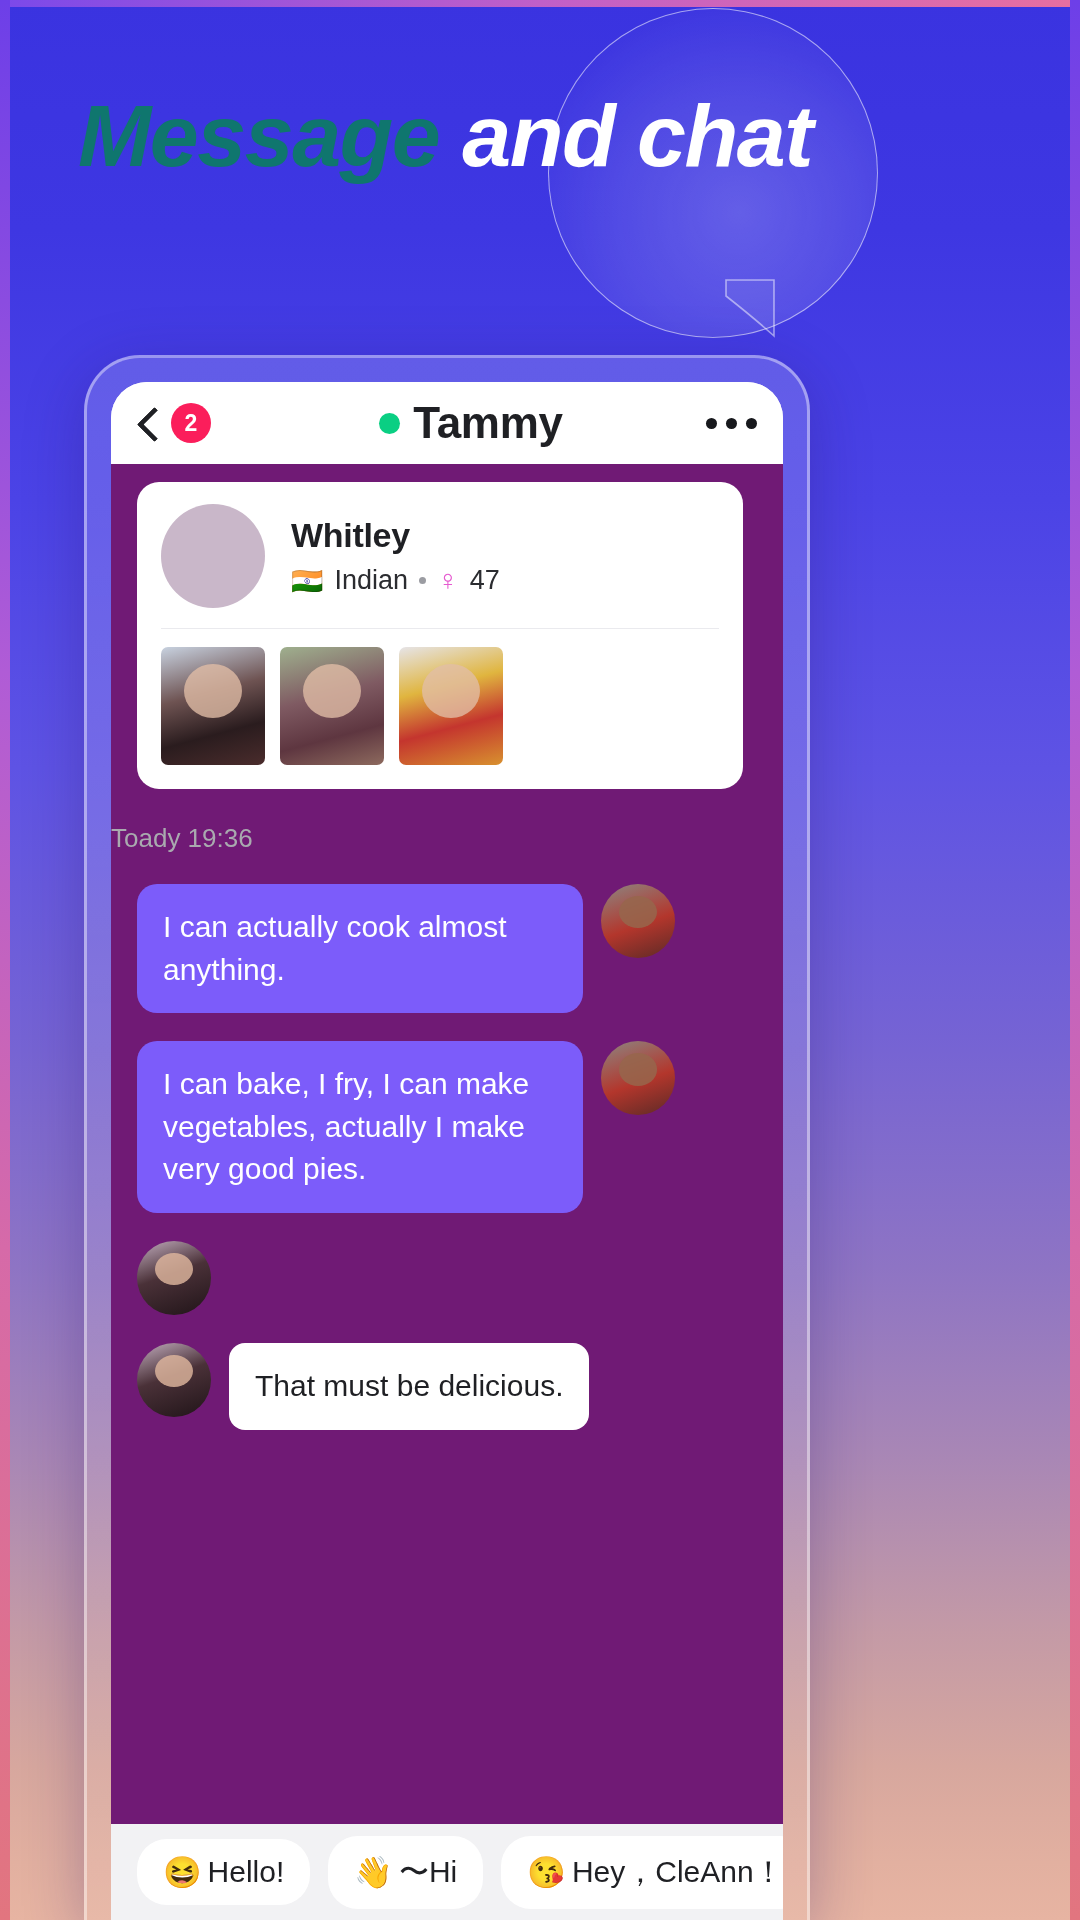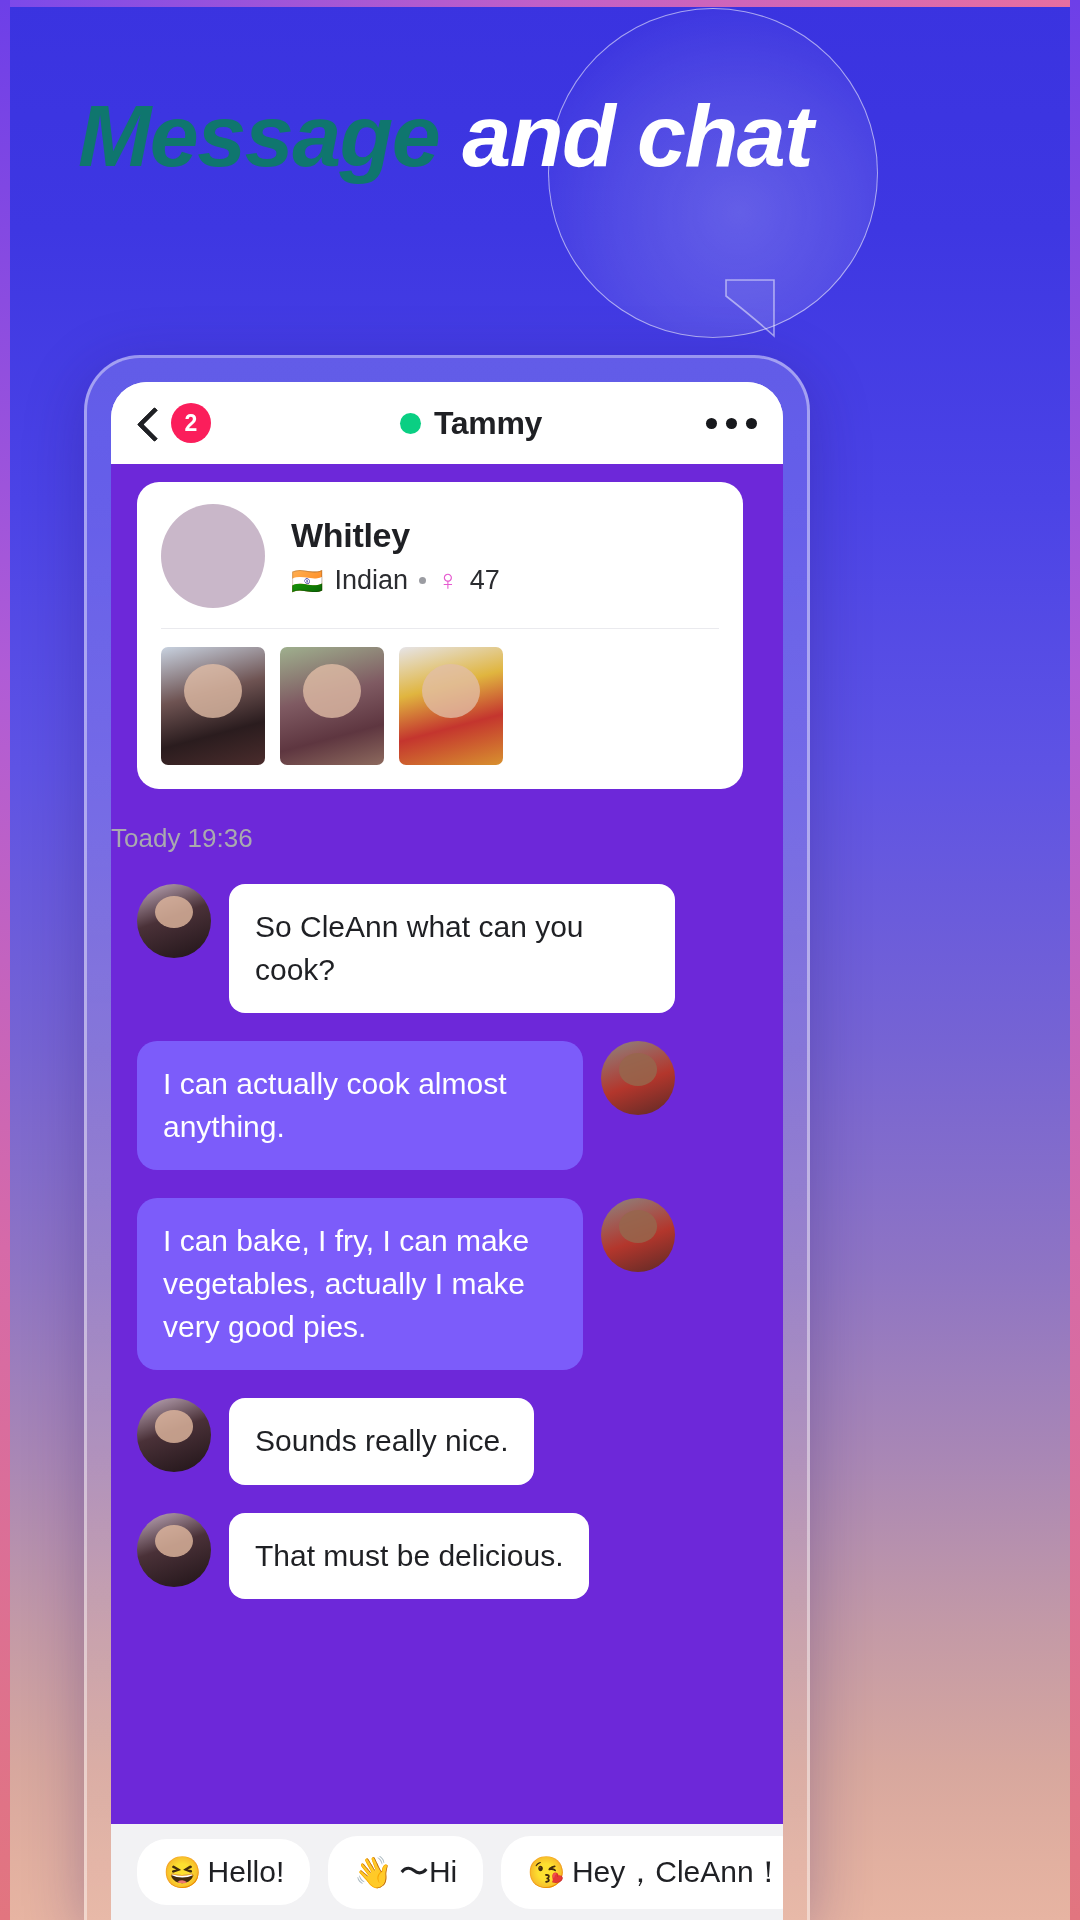--- a/index.html
+++ b/index.html
@@ -124,34 +124,34 @@
     display:flex; align-items:center; justify-content:center;
     gap:13px;
     margin-left:-30px;
   }
   .online-dot {
     width:21px; height:21px; border-radius:50%;
     background:#0ACF83;
     flex:0 0 auto;
   }
   .hdr-title {
-    font-size:32px; font-weight:bold; color:#1F2024;
+    font-size:44px; font-weight:bold; color:#1F2024;
     letter-spacing:-0.3px;
   }
   .hdr-more {
     width:72px;
     display:flex; align-items:center; justify-content:flex-end; gap:9px;
     cursor:pointer;
   }
   .hdr-more i { width:11px; height:11px; border-radius:50%; background:#17181C; display:block; }
 
   
   .chat-body {
     flex:1 1 auto;
-    background:#6d28d9;
+    background:#701a75;
     padding:18px 14px 0 0;
     overflow:hidden;
     position:relative;
   }
 
   
   .profile-card {
     margin:0 26px;
     background:#FFFFFF;
     border-radius:22px;
@@ -314,38 +314,33 @@
         <div class="pc-divider"></div>
         <div class="pc-thumbs">
           <div class="thumb t1"></div>
           <div class="thumb t2"></div>
           <div class="thumb t3"></div>
         </div>
       </div>
 
       <div class="timestamp">Toady 19:36</div>
 
-      <div class="msg-row incoming">
-        <div class="msg-avatar her"></div>
-        <div class="bubble in">So CleAnn what can you cook?</div>
-      </div>
 
       <div class="msg-row outgoing">
         <div class="bubble out">I can actually cook almost anything.</div>
         <div class="msg-avatar him"></div>
       </div>
 
       <div class="msg-row outgoing">
         <div class="bubble out">I can bake, I fry, I can make vegetables, actually I make very good pies.</div>
         <div class="msg-avatar him"></div>
       </div>
 
       <div class="msg-row incoming">
         <div class="msg-avatar her"></div>
-        <div class="bubble in">Sounds really nice.</div>
       </div>
 
       <div class="msg-row incoming">
         <div class="msg-avatar her"></div>
         <div class="bubble in">That must be delicious.</div>
       </div>
 
       <div class="quick-bar">
         <div class="chip">
           <span class="emo">😆</span>

